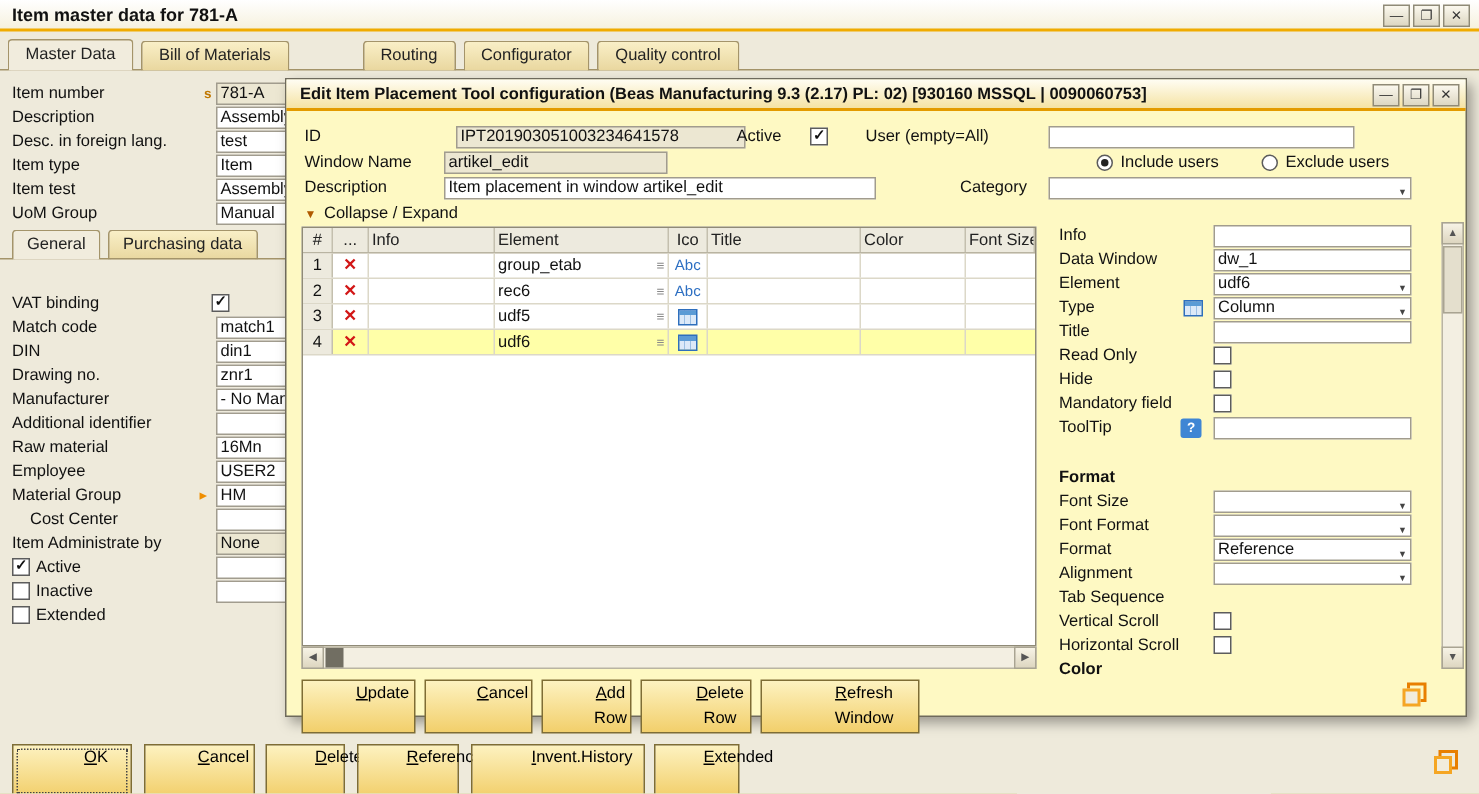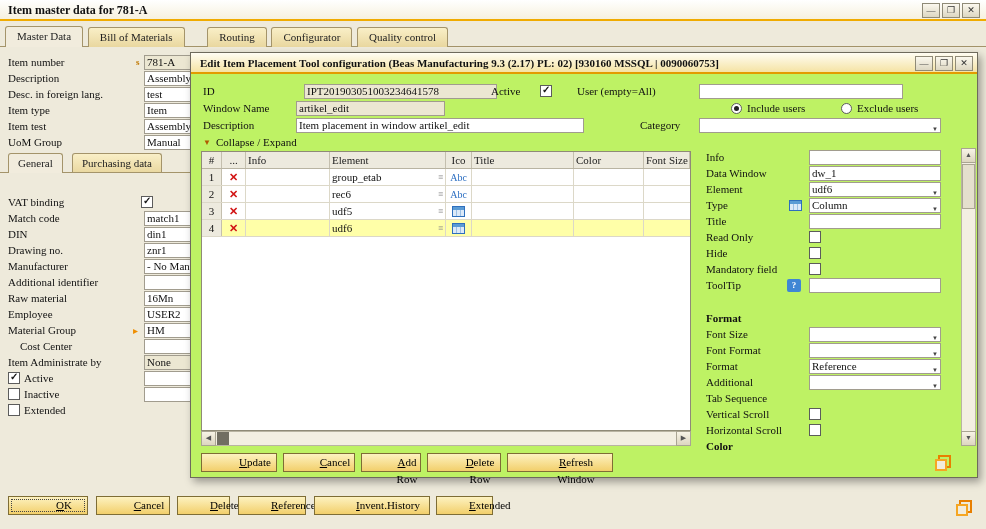--- a/index.html
+++ b/index.html
@@ -1,18 +1,18 @@
 <!DOCTYPE html>
 <html><head>
 <meta charset="utf-8">
 <style>
   * { box-sizing: border-box; margin: 0; padding: 0; }
   body { margin: 0; background: #c8c4b8; }
   .screen { position: relative; width: 986px; height: 529px; background: #eeeadb;
-            font-family: Liberation Serif, serif; font-size: 11px; color: #111; overflow: hidden; }
+            font-family: Liberation Sans, sans-serif; font-size: 11px; color: #111; overflow: hidden; }
 
   
   .titlebar { position: absolute; top: 0; left: 0; width: 100%; height: 21px;
               background: linear-gradient(#ffffff, #f6f1de); border-bottom: 2px solid #f0ab00; }
   .titlebar .t { position: absolute; left: 8px; top: 3px; font-weight: bold; font-size: 12px; white-space: nowrap; }
   .winbtn { position: absolute; top: 3px; width: 18px; height: 15px; z-index: 3;
             background: linear-gradient(#fbf8ee, #ddd7c2); border: 1px solid #8f8a77;
             font-size: 9px; line-height: 13px; text-align: center; color: #333; }
 
   .tabbar { position: absolute; top: 26px; left: 5px; height: 21px; white-space: nowrap; z-index: 2; }
@@ -25,40 +25,40 @@
   
   .lbl { position: absolute; line-height: 15px; white-space: nowrap; }
   .fld { position: absolute; left: 144px; width: 150px; height: 15px; line-height: 13px;
          background: #fff; border: 1px solid #a19c8e; padding: 0 2px; white-space: nowrap; overflow: hidden; }
   .fld.ro { background: #ece7d2; }
   .dd::after { content: "▼"; position: absolute; right: 2px; top: 4px; font-size: 6px; color: #444; }
   .cb { position: absolute; width: 12px; height: 12px; border: 1px solid #5c5c5c; background: #fff; }
   .cb.checked::after { content: "✓"; position: absolute; left: 1px; top: -2px; font-size: 10px; font-weight: bold; color: #111; }
   .radio { position: absolute; width: 11px; height: 11px; border: 1px solid #5c5c5c; border-radius: 50%; background: #fff; }
   .radio.sel::after { content: ""; position: absolute; left: 2px; top: 2px; width: 5px; height: 5px; border-radius: 50%; background: #222; }
-  .btn { position: absolute; height: 19px; background: linear-gradient(#fdf2c0, #f2cf6b);
+  .btn { position: absolute; height: 36px; background: linear-gradient(#fdf2c0, #f2cf6b);
          border: 1px solid #7e6d35; text-align: center; line-height: 17px; color: #000; padding-left: 32px; }
   .btn::first-letter { text-decoration: underline; }
   .btn.default { outline: 1px dotted #444; outline-offset: -4px; }
   .grip { position: absolute; width: 16px; height: 16px; }
   .grip::before { content: ""; position: absolute; right: 0; top: 0; width: 9px; height: 9px; border: 2px solid #e87f00; }
   .grip::after  { content: ""; position: absolute; left: 0; bottom: 0; width: 8px; height: 8px; border: 2px solid #f5a623; background: #f1ecdd; }
   .linkarrow { position: absolute; color: #ef8e00; font-size: 10px; line-height: 15px; }
   .indicator { position: absolute; color: #c07800; font-weight: bold; font-size: 9px; line-height: 15px; }
 
   
   .subtab { position: absolute; height: 20px; line-height: 19px; padding: 0 9px;
             border: 1px solid #a4946a; border-bottom: none; border-radius: 3px 3px 0 0;
             background: linear-gradient(#f9efc7, #e9d79f); color: #222; }
   .subtab.active { background: #f1ecdd; z-index: 2; }
   .subtabline { position: absolute; top: 172px; left: 0; width: 190px; height: 1px; background: #a4946a; }
 
   
   .dialog { position: absolute; left: 190px; top: 52px; width: 788px; height: 426px;
-            background: #bef264; border: 1px solid #6e6a5c; box-shadow: 3px 4px 8px rgba(0,0,0,.35); z-index: 10; }
+            background: #fef9c3; border: 1px solid #6e6a5c; box-shadow: 3px 4px 8px rgba(0,0,0,.35); z-index: 10; }
   .dtitle { position: absolute; top: 0; left: 0; width: 100%; height: 21px;
             background: linear-gradient(#fffdf3, #f5e3a4); border-bottom: 2px solid #e39b00; }
   .dtitle .t { position: absolute; left: 9px; top: 4px; font-weight: bold; font-size: 11px; white-space: nowrap; }
 
   .coltri { color: #b05a00; font-size: 8px; }
   .sect { font-weight: bold; }
 
   
   .dtable { position: absolute; left: 10px; top: 98px; width: 490px; height: 280px;
             background: #fff; border: 1px solid #8f8a77; overflow: hidden; }
@@ -105,21 +105,21 @@
     <span class="t">Item master data for 781-A</span>
   </div>
   <div class="winbtn" style="right:46px">—</div>
   <div class="winbtn" style="right:26px">❐</div>
   <div class="winbtn" style="right:6px">✕</div>
 
   <div class="tabline"></div>
   <div class="tabbar">
     <div class="tab active">Master Data</div>
     <div class="tab">Bill of Materials</div>
-    <div class="tab" style="margin-left:18px">Routing</div>
+    <div class="tab" style="margin-left:44px">Routing</div>
     <div class="tab">Configurator</div>
     <div class="tab">Quality control</div>
   </div>
 
   <span class="lbl" style="left:8px;top:55px">Item number</span>
   <span class="indicator" style="left:136px;top:55px">s</span>
   <div class="fld ro" style="top:55px">781-A</div>
 
   <span class="lbl" style="left:8px;top:71px">Description</span>
   <div class="fld" style="top:71px">Assembly</div>
@@ -351,21 +351,21 @@
 
     <span class="lbl" style="left:515px;top:274px">Font Size</span>
     <div class="fld dd" style="left:618px;top:274px;width:132px"></div>
 
     <span class="lbl" style="left:515px;top:290px">Font Format</span>
     <div class="fld dd" style="left:618px;top:290px;width:132px"></div>
 
     <span class="lbl" style="left:515px;top:306px">Format</span>
     <div class="fld dd" style="left:618px;top:306px;width:132px">Reference</div>
 
-    <span class="lbl" style="left:515px;top:322px">Additional</span>
+    <span class="lbl" style="left:515px;top:322px">Alignment</span>
     <div class="fld dd" style="left:618px;top:322px;width:132px"></div>
 
     <span class="lbl" style="left:515px;top:338px">Tab Sequence</span>
 
     <span class="lbl" style="left:515px;top:354px">Vertical Scroll</span>
     <div class="cb" style="left:618px;top:355px"></div>
 
     <span class="lbl" style="left:515px;top:370px">Horizontal Scroll</span>
     <div class="cb" style="left:618px;top:371px"></div>
 

